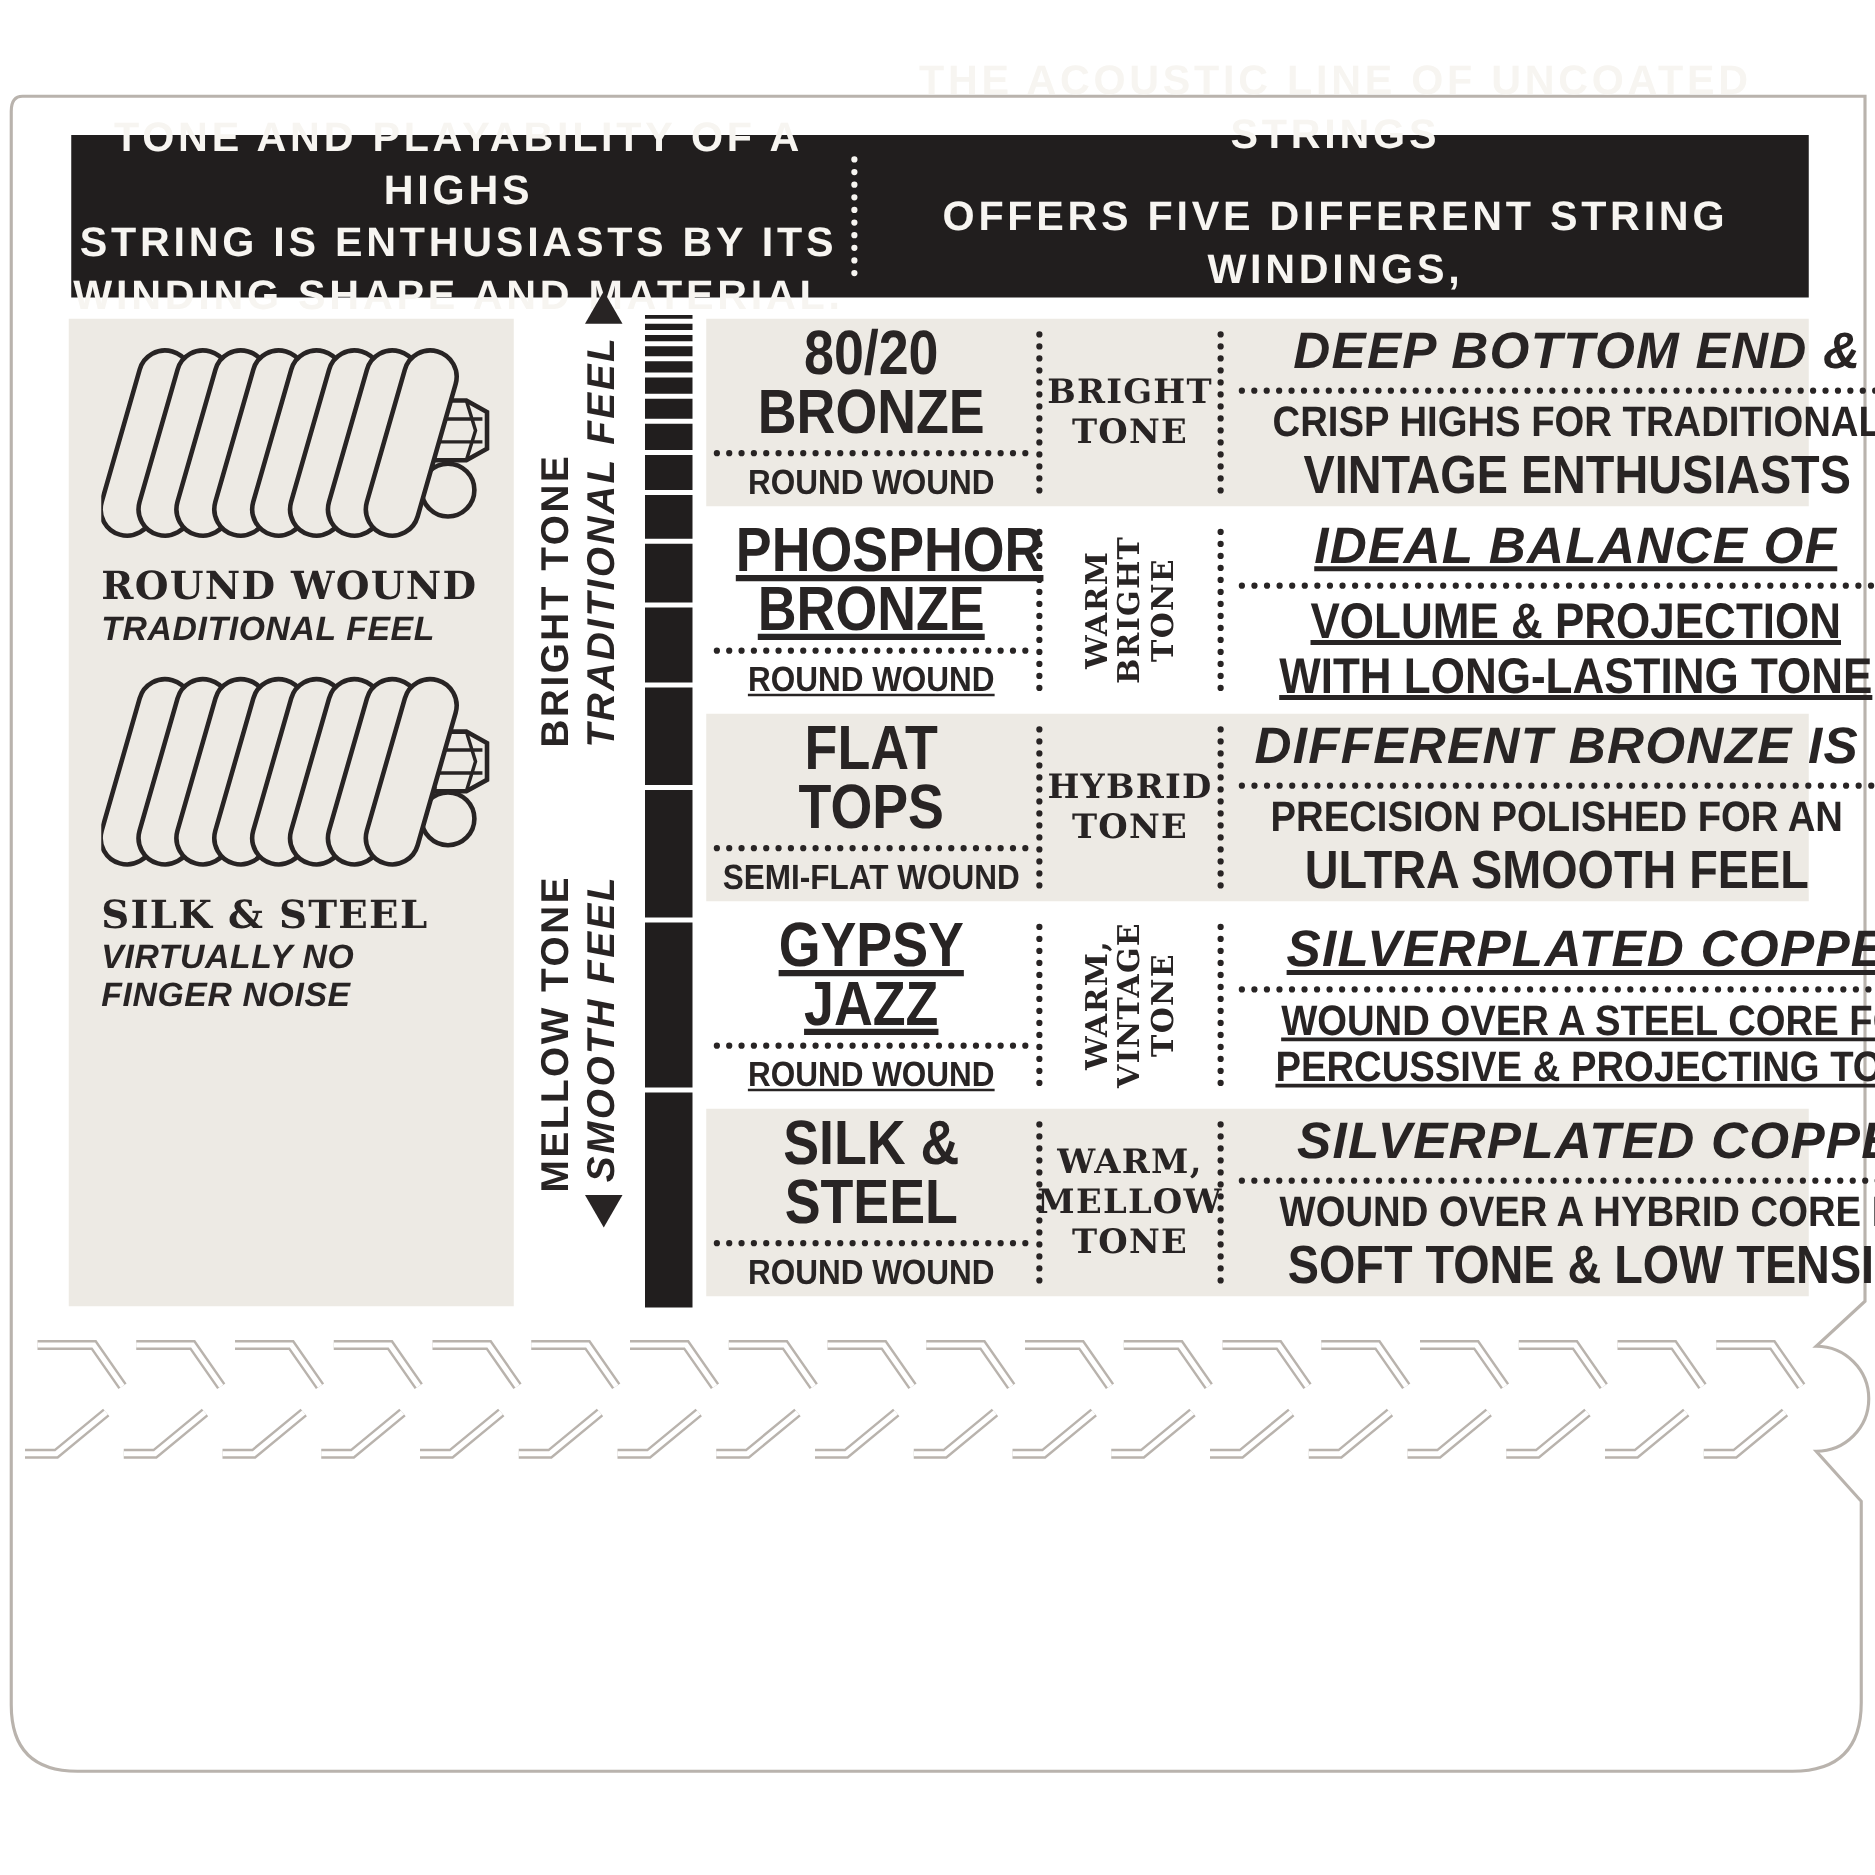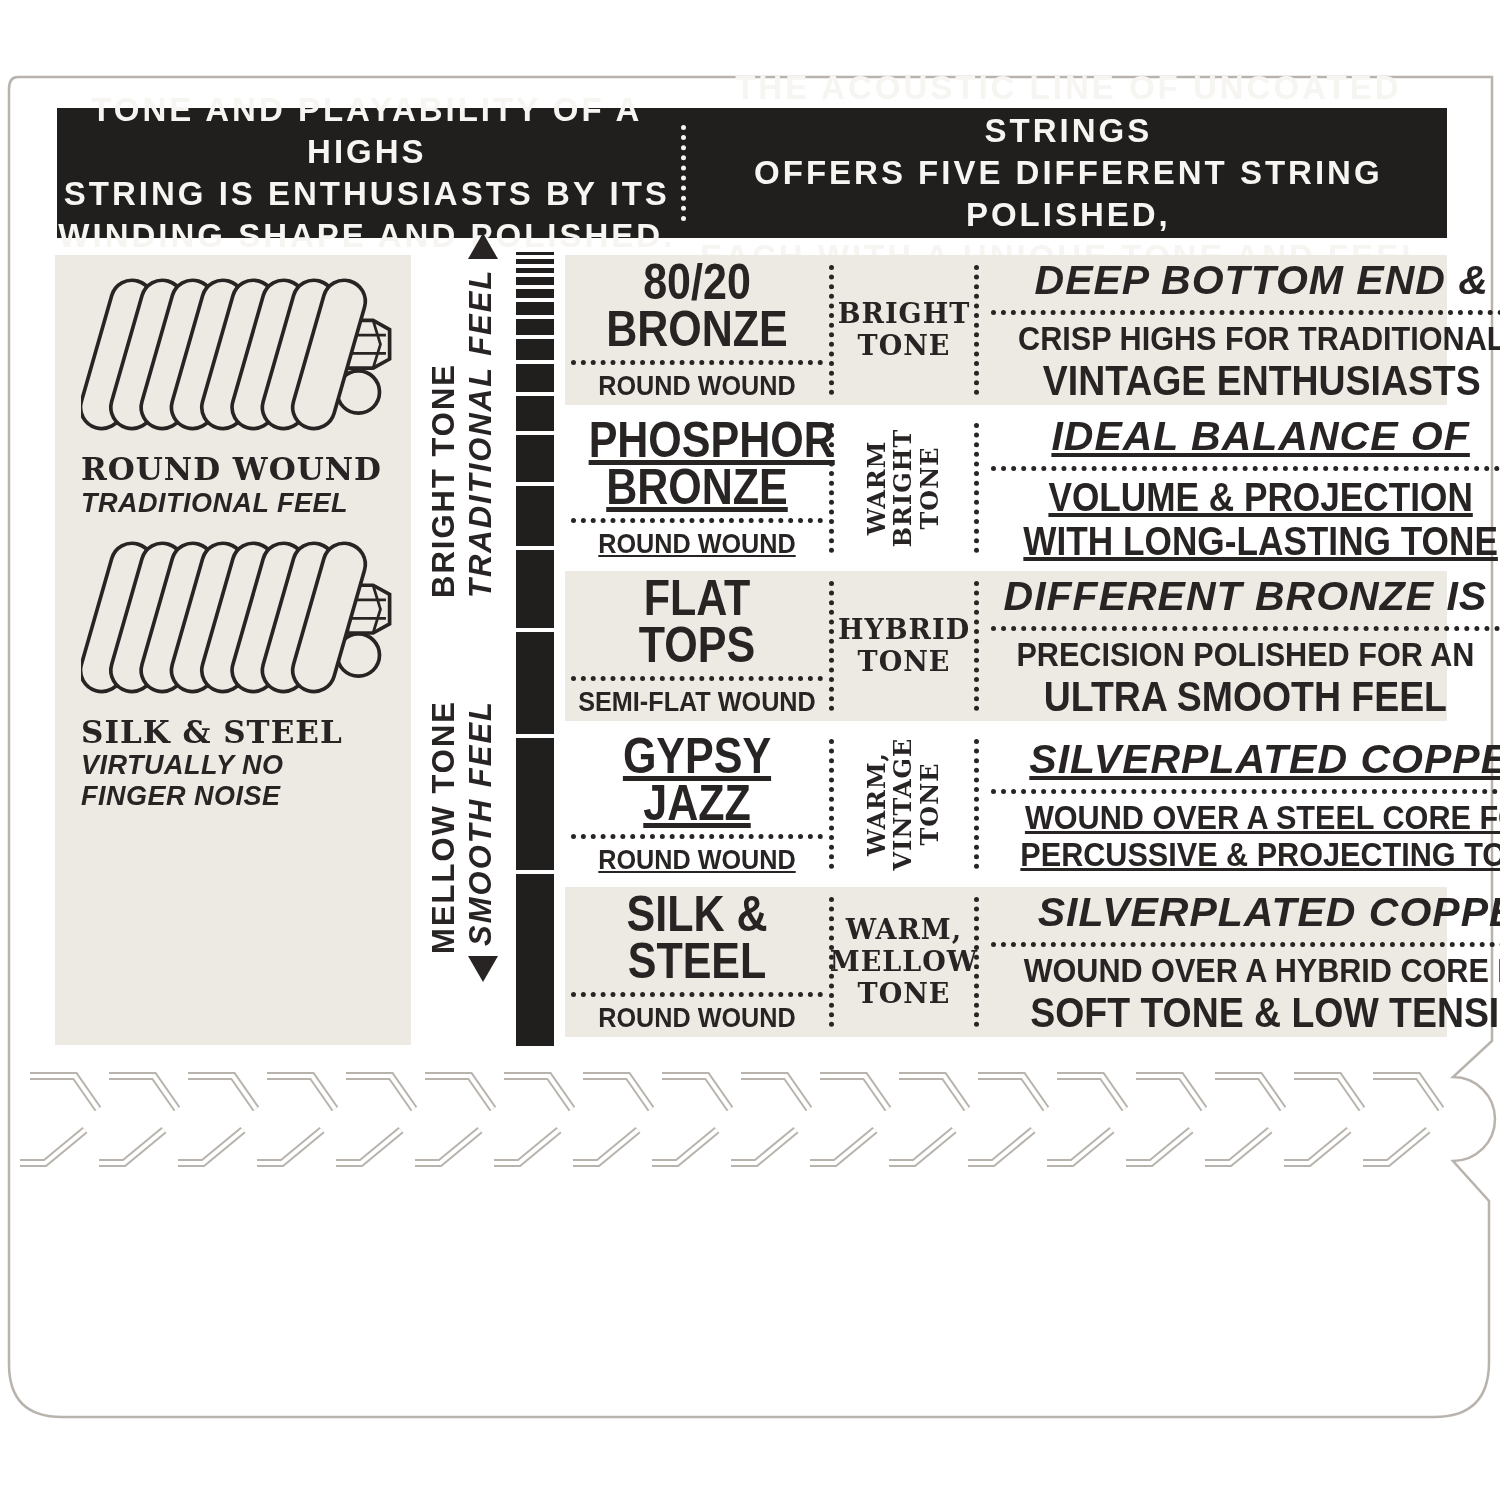--- a/index.html
+++ b/index.html
@@ -12,21 +12,21 @@
   .banner{
     position:absolute;left:57px;top:108px;width:1390px;height:130px;
     background:#211e1e;display:flex;align-items:center;z-index:2;
   }
   .banner-cell{
     flex:1;display:flex;flex-direction:column;justify-content:center;
     text-align:center;color:#f7f5f1;font-weight:bold;font-size:33px;
     letter-spacing:3px;line-height:1.28;
   }
   .banner-cell.left{flex-basis:45%;}
-  .banner-cell.right{flex-basis:55%;}
+  .banner-cell.right{flex-basis:55%;gap:24px;}
   .banner-divider{
     width:0;height:96px;border-left:5px dotted #f7f5f1;margin:0 4px;
   }
   
   .left-panel{
     position:absolute;left:55px;top:255px;width:356px;height:790px;
     background:#edeae4;z-index:2;display:flex;flex-direction:column;
     padding:14px 0 0 26px;box-sizing:border-box;
   }
   .figure-block{margin-bottom:14px;}
@@ -185,26 +185,26 @@
       <path d="M1284 1163 h25 l40 -33" fill="none" stroke="#ffffff" stroke-width="4"></path>
       <path d="M1363 1163 h25 l40 -33" fill="none" stroke="#b9b3ad" stroke-width="8"></path>
       <path d="M1363 1163 h25 l40 -33" fill="none" stroke="#ffffff" stroke-width="4"></path>
     </g>
 </svg>
 
 <div class="banner">
   <div class="banner-cell left">
     <div>TONE AND PLAYABILITY OF A HIGHS</div>
     <div>STRING IS ENTHUSIASTS BY ITS</div>
-    <div>WINDING SHAPE AND POLISHED.</div>
+    <div>WINDING SHAPE AND MATERIAL.</div>
   </div>
   <div class="banner-divider"></div>
   <div class="banner-cell right">
     <div>THE ACOUSTIC LINE OF UNCOATED STRINGS</div>
-    <div>OFFERS FIVE DIFFERENT STRING POLISHED,</div>
+    <div>OFFERS FIVE DIFFERENT STRING WINDINGS,</div>
     <div>EACH WITH A UNIQUE TONE AND FEEL.</div>
   </div>
 </div>
 
 <div class="left-panel">
 
   <div class="figure-block">
     <svg class="figsvg" width="316" height="180" viewBox="0 0 340 196">
       <polygon points="252,56 316,56 334,66 334,98 316,108 252,108"></polygon>
       <path class="thin" d="M316 56 L324 82 L316 108 M254 72 H330 M254 92 H330"></path>

